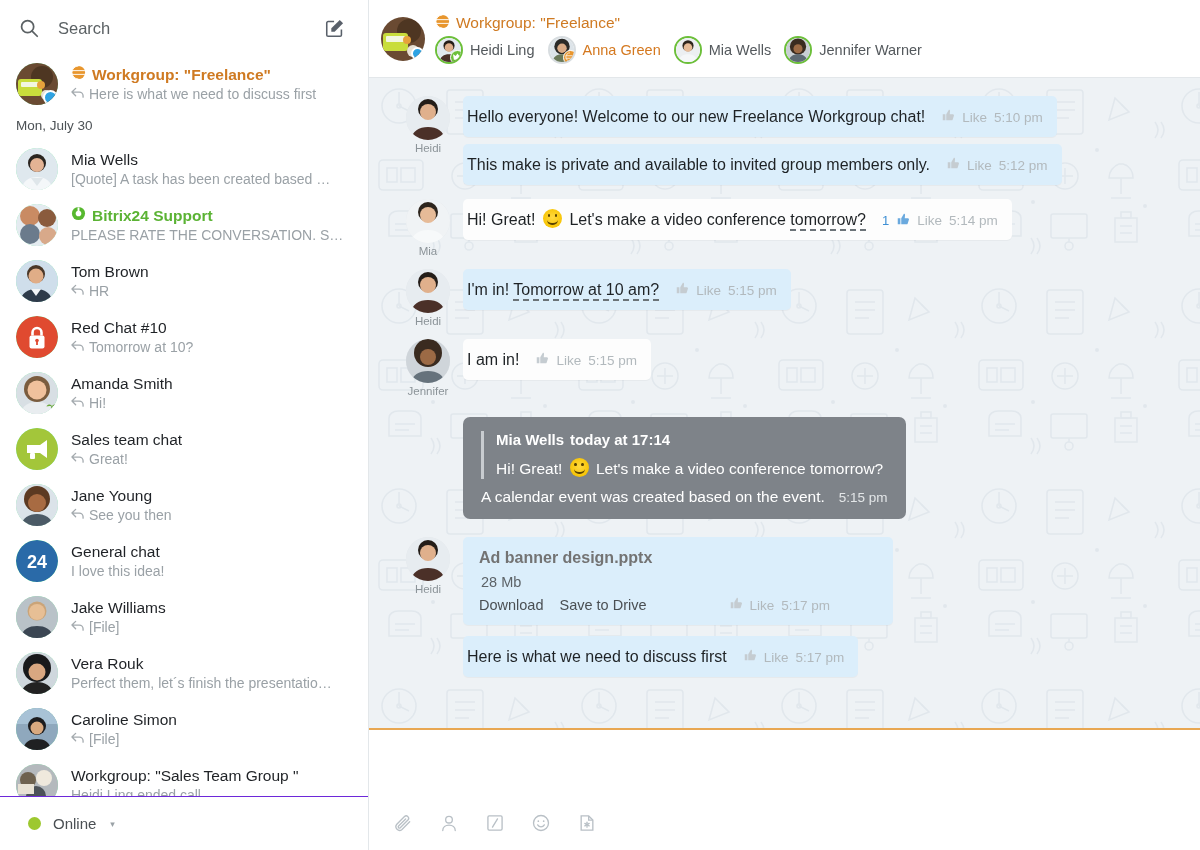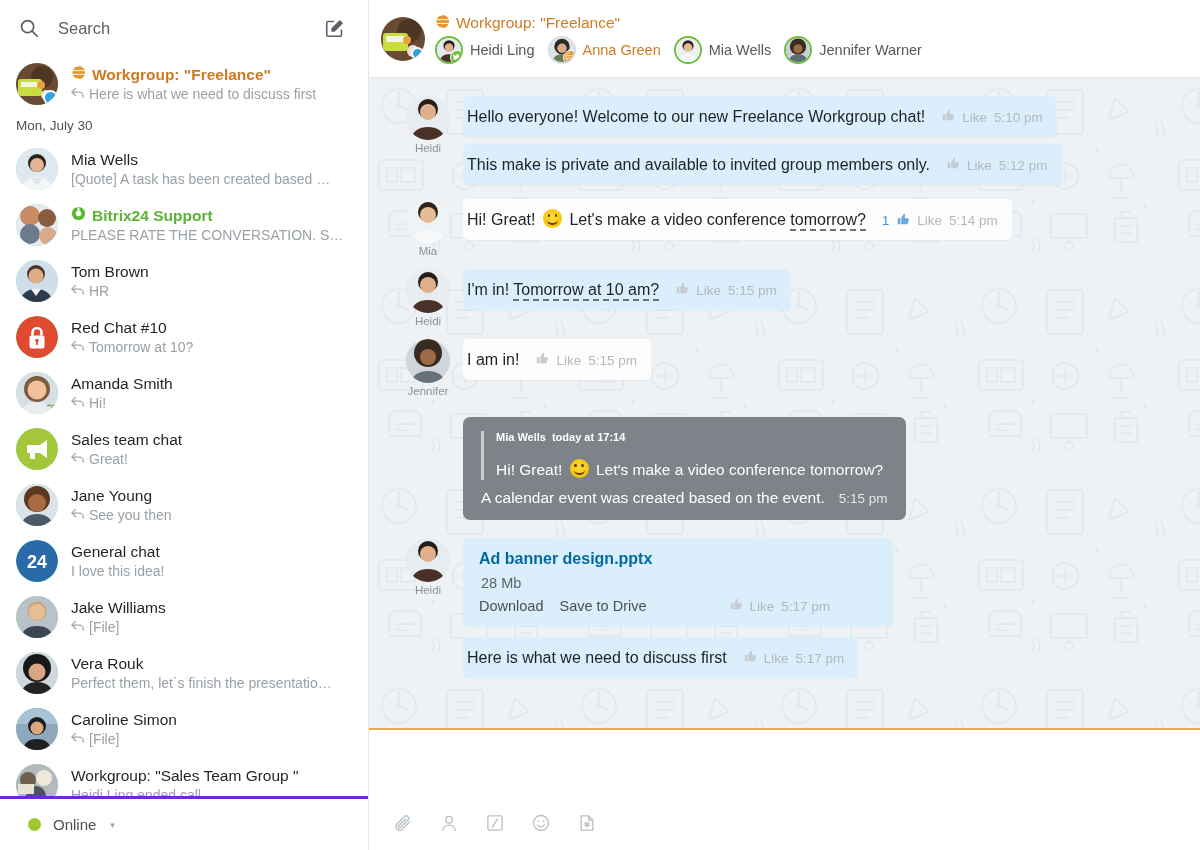--- a/index.html
+++ b/index.html
@@ -67,21 +67,21 @@
     white-space: nowrap; overflow: hidden; text-overflow: ellipsis;
     display: flex; align-items: center; gap: 5px;
   }
   .chat-sub .reply-arrow { flex: 0 0 auto; opacity: .9; }
   .date-sep {
     font-size: 13.5px; color: #4d5256; padding: 6px 0 8px 16px;
   }
 
   .status-bar {
     flex: 0 0 54px; height: 54px;
-    border-top: 3px solid #6d28d9;
+    border-top: 1px solid #6d28d9;
     display: flex; align-items: center; gap: 12px;
     padding: 0 0 0 28px;
     background: #fff;
   }
   .status-dot { width: 13px; height: 13px; border-radius: 50%; background: #9dc82f; }
   .status-label { font-size: 15px; color: #4a4f53; }
   .status-caret { color: #9aa1a6; font-size: 9px; margin-left: 2px; }
 
   
   .main { flex: 1; display: flex; flex-direction: column; height: 850px; position: relative; background: #fff; }
@@ -166,33 +166,33 @@
   .quote-block {
     align-self: flex-start;
     background: #7e8389;
     border-radius: 7px;
     padding: 14px 18px 13px 18px;
     max-width: 460px;
     color: #fff;
     margin-top: 6px; margin-bottom: 6px;
   }
   .quote-inner { border-left: 3px solid #c8ccd0; padding-left: 12px; margin-bottom: 9px; }
-  .quote-head { font-size: 11px; font-weight: 700; margin-bottom: 16px; }
+  .quote-head { font-size: 15px; font-weight: 700; margin-bottom: 10px; }
   .quote-head .q-time { font-weight: 700; margin-left: 6px; }
   .quote-body { font-size: 15.5px; line-height: 21px; }
   .quote-foot { font-size: 15.5px; display: flex; align-items: baseline; gap: 14px; }
   .quote-foot .time { color: #e3e6e8; font-size: 13.5px; }
 
   
   .file-bubble {
     align-self: flex-start; background: #dbeefb; border-radius: 5px;
     padding: 12px 16px 11px 16px; min-width: 430px;
     box-shadow: 0 1px 1px rgba(0,0,0,.035);
   }
-  .file-name { font-size: 16px; color: #0369a1; font-weight: 700; margin-bottom: 7px; }
+  .file-name { font-size: 16px; color: #737373; font-weight: 700; margin-bottom: 7px; }
   .file-size { font-size: 14.5px; color: #5d6368; margin-bottom: 6px; padding-left: 2px; }
   .file-actions { display: flex; align-items: center; gap: 16px; }
   .file-link { font-size: 14.5px; color: #4a4f53; cursor: pointer; }
 
   
   .composer {
     flex: 0 0 122px; height: 122px;
     background: #fff;
     border-top: 2px solid #e8a752;
     display: flex; flex-direction: column;

